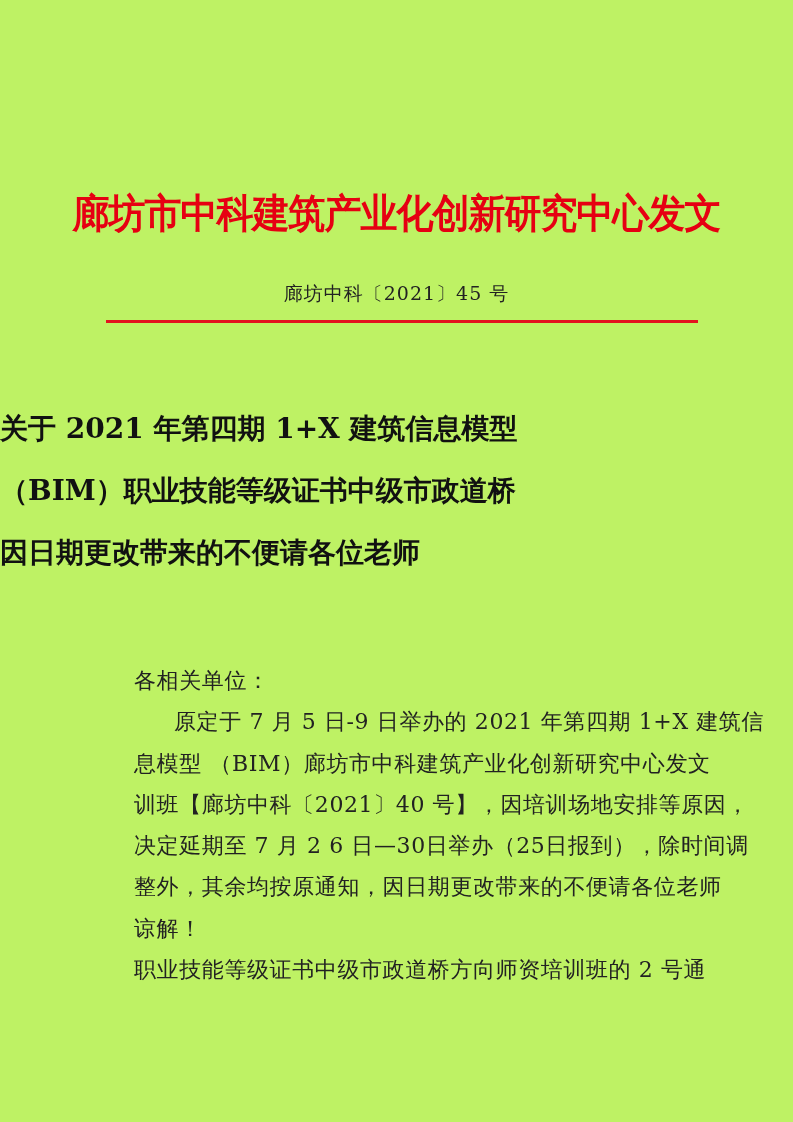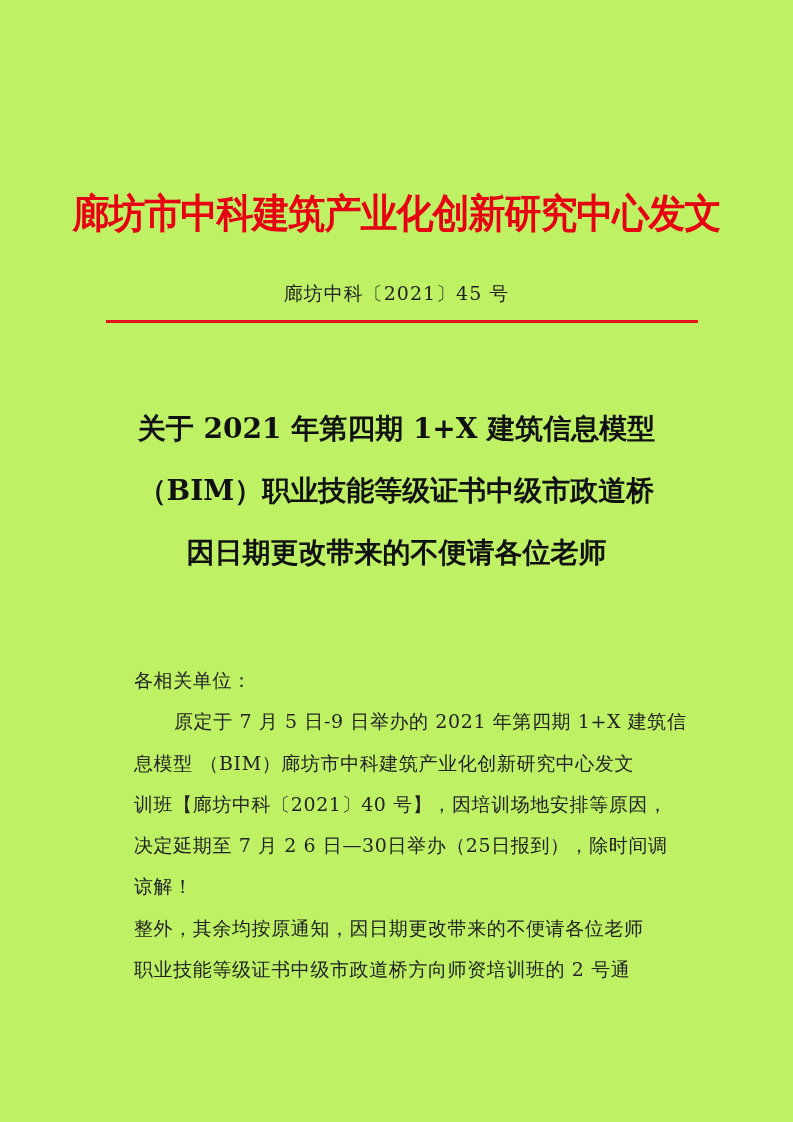--- a/index.html
+++ b/index.html
@@ -17,30 +17,30 @@
     text-align: center; color: #222;
     font-family: "DejaVu Serif", "Liberation Serif", serif;
     font-size: 19px; line-height: 26px; letter-spacing: 1px;
   }
   .redline {
     position: absolute; left: 106px; width: 592px; top: 320px; height: 3px;
     background: #e3141e;
   }
   .title {
     position: absolute; left: 0; width: 793px; top: 398px;
-    text-align: center; color: #111;
+    text-align: left; color: #111;
     font-family: "DejaVu Serif", "Liberation Serif", serif;
     font-size: 28px; font-weight: bold; line-height: 62px;
   }
   .title div { white-space: nowrap; }
   .body {
     position: absolute; left: 134px; width: 545px; top: 660px;
     color: #222;
     font-family: "DejaVu Serif", "Liberation Serif", serif;
-    font-size: 19px; line-height: 41.3px;
+    font-size: 22px; line-height: 41.3px;
   }
   .body .line { white-space: nowrap; letter-spacing: 0.6px; }
   .body .indent { padding-left: 40px; }
 </style>
 </head>
 <body>
 
 <div class="page">
 
   <div class="masthead">廊坊市中科建筑产业化创新研究中心发文</div>
@@ -54,18 +54,18 @@
     <div>（BIM）职业技能等级证书中级市政道桥</div>
     <div>因日期更改带来的不便请各位老师</div>
   </div>
 
   <div class="body">
     <div class="line">各相关单位：</div>
     <div class="line indent">原定于 7 月 5 日-9 日举办的 2021 年第四期 1+X 建筑信</div>
     <div class="line">息模型 （BIM）廊坊市中科建筑产业化创新研究中心发文</div>
     <div class="line">训班【廊坊中科〔2021〕40 号】，因培训场地安排等原因，</div>
     <div class="line">决定延期至 7 月 2 6 日—30日举办（25日报到），除时间调</div>
+    <div class="line">整外，其余均按原通知，因日期更改带来的不便请各位老师</div>
     <div class="line">谅解！</div>
-    <div class="line">整外，其余均按原通知，因日期更改带来的不便请各位老师</div>
     <div class="line">职业技能等级证书中级市政道桥方向师资培训班的 2 号通</div>
   </div>
 
 </div>
 
 </body></html>

